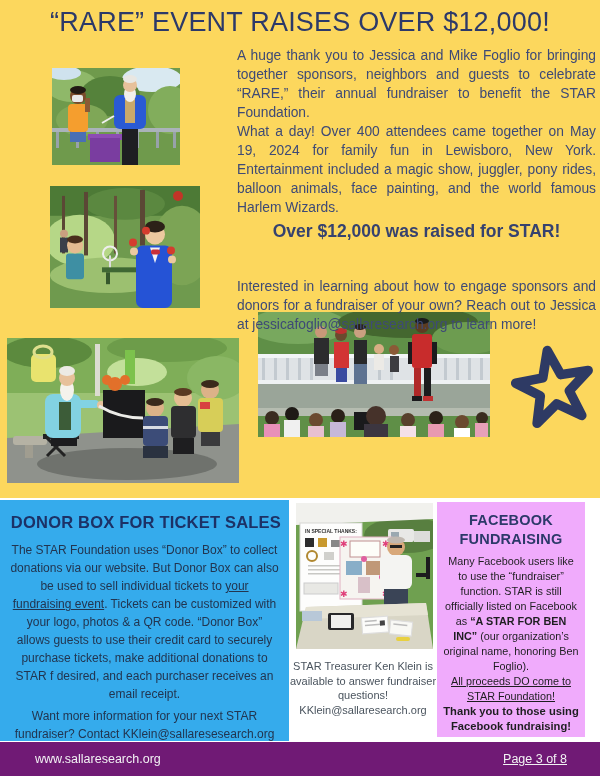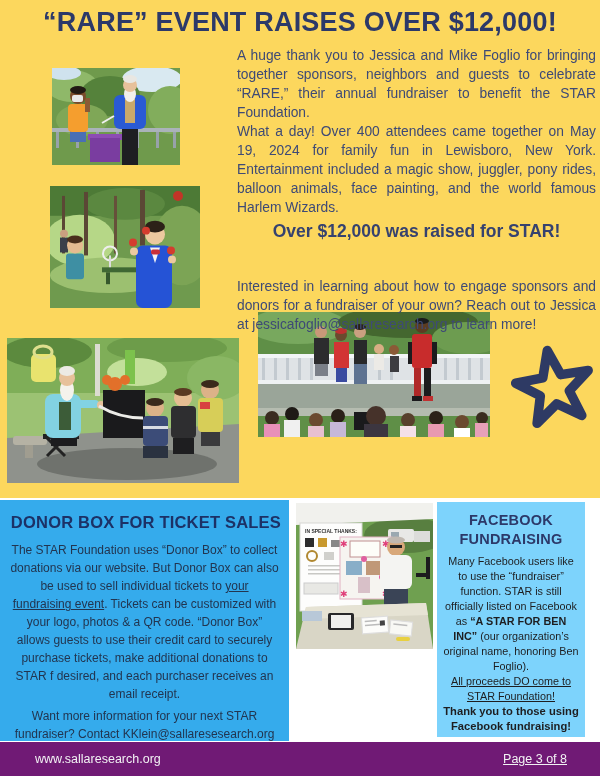--- a/index.html
+++ b/index.html
@@ -3,21 +3,21 @@
 <meta charset="utf-8">
 <style>
   html,body { margin:0; padding:0; background:#888; }
   .page {
     position:relative; width:600px; height:776px; margin:0 auto;
     background:#fcd75d; overflow:hidden;
     font-family:"Liberation Sans", sans-serif;
   }
   .page-title {
     position:absolute; top:7px; left:0; width:600px;
-    text-align:center; font-size:27px; font-weight:bold;
+    text-align:center; font-size:27px; font-weight:normal;
     color:#2c3969; letter-spacing:.2px; margin:0;
   }
   .photo { position:absolute; overflow:hidden; background:#6f9a4c; }
   .photo svg { display:block; width:100%; height:100%; }
   #photo1 { left:52px; top:68px;  width:128px; height:97px; }
   #photo2 { left:50px; top:186px; width:150px; height:122px; }
   #photo3 { left:7px;  top:338px; width:232px; height:145px; }
   #photo4 { left:258px; top:312px; width:232px; height:125px; }
   #photo5 { left:296px; top:503px; width:137px; height:146px; background:#f1f1ed; }
   .star-wrap { position:absolute; left:511px; top:341px; width:86px; height:90px; }
@@ -49,21 +49,21 @@
   .underline { text-decoration:underline; }
 
   .treasurer-caption {
     position:absolute; left:289px; top:659px; width:148px;
     text-align:center; font-size:11px; line-height:14.5px; color:#4a545e;
   }
   .treasurer-caption span { display:block; }
 
   .facebook-box {
     position:absolute; left:437px; top:502px; width:148px; height:235px;
-    background:#7dd3fc; color:#1e1e20;
+    background:#f0abfc; color:#1e1e20;
   }
   .facebook-box h2 {
     margin:9px 6px 0; text-align:center; font-size:14.5px; line-height:19px;
     color:#2c3969; letter-spacing:.2px;
   }
   .facebook-box .fb-body { margin:5px 6px 0; font-size:10.8px; line-height:15px; text-align:center; }
   .fb-underlined { display:block; text-decoration:underline; }
   .fb-thanks { display:block; font-weight:bold; font-size:11.2px; }
 
   .footer {
@@ -343,20 +343,24 @@
         <rect x="84" y="118" width="5" height="5" fill="#444444"></rect>
       </g>
       <g transform="rotate(6 105 125)">
         <rect x="94" y="118" width="22" height="14" fill="#f8f8f4" stroke="#dddddd"></rect>
         <rect x="97" y="121" width="14" height="1.5" fill="#bbbbbb"></rect>
       </g>
       <rect x="100" y="134" width="14" height="4" rx="2" fill="#e8d040"></rect>
     </svg>
   </div>
 
+  <div class="treasurer-caption">
+    <span>STAR Treasurer Ken Klein is available to answer fundraiser questions!</span>
+    <span>KKlein@sallaresearch.org</span>
+  </div>
 
   <div class="facebook-box">
     <h2>FACEBOOK FUNDRAISING</h2>
     <div class="fb-body">
       <span>Many Facebook users like to use the “fundraiser” function. STAR is still officially listed on Facebook as</span>
       <strong>“A STAR FOR BEN INC”</strong>
       <span>(our organization’s original name, honoring Ben Foglio).</span>
       <span class="fb-underlined">All proceeds DO come to STAR Foundation!</span>
       <span class="fb-thanks">Thank you to those using Facebook fundraising!</span>
     </div>

